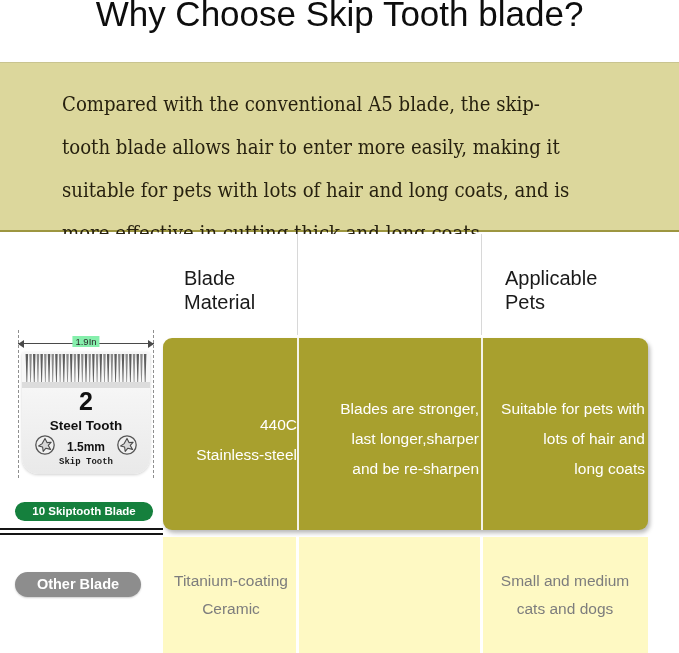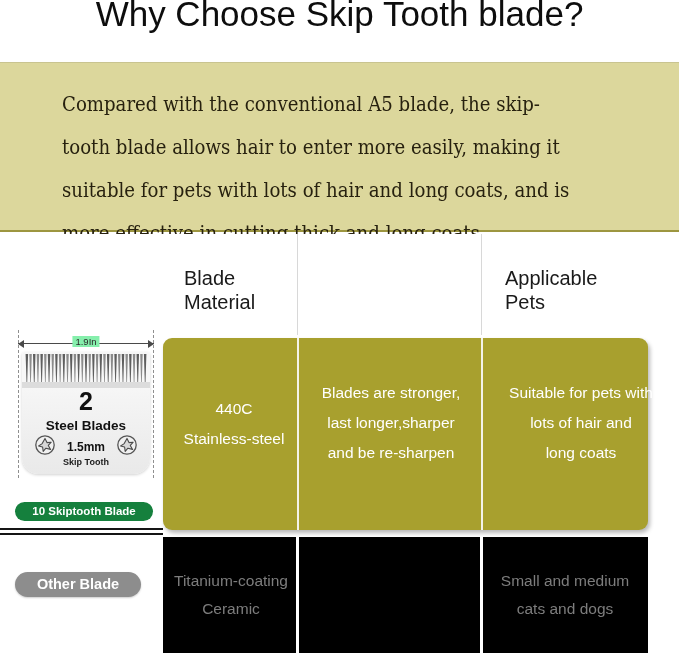--- a/index.html
+++ b/index.html
@@ -106,25 +106,26 @@
     background: #f4f3ea;
   }
   .olive-div.d1 { left: 134px; }
   .olive-div.d2 { left: 318px; }
 
   .olive-cell {
     position: absolute;
     color: #ffffff;
     font-size: 15.5px;
     line-height: 30px;
-    text-align: center;
+    text-align: right;
+    margin-top: 16px;
   }
   .olive-cell.c1 { left: 8px;   top: 56px; width: 126px; }
   .olive-cell.c2 { left: 140px; top: 40px; width: 176px; }
-  .olive-cell.c3 { left: 339px; top: 40px; width: 158px; }
+  .olive-cell.c3 { left: 324px; top: 40px; width: 158px; }
 
   
   .row-sep {
     position: absolute;
     left: 0; top: 294px;
     width: 163px;
     height: 2px;
     background: #151515;
   }
   .row-sep2 {
@@ -134,21 +135,21 @@
     height: 2px;
     background: #151515;
   }
 
   
   .gray-row {
     position: absolute;
     left: 163px; top: 303px;
     width: 485px;
     height: 116px;
-    background: #000000;
+    background: #fef9c3;
   }
   .gray-div {
     position: absolute;
     top: 0;
     width: 3px;
     height: 116px;
     background: #ffffff;
   }
   .gray-div.d1 { left: 133px; }
   .gray-div.d2 { left: 317px; }
@@ -261,20 +262,21 @@
     color: #111111;
   }
   .blade-skip {
     position: absolute;
     left: 0; top: 105px;
     width: 128px;
     text-align: center;
     font-size: 9px;
     font-weight: 700;
     color: #1a1a1a;
+    font-family: Liberation Mono, monospace;
   }
   .screw {
     position: absolute;
     top: 82px;
     width: 22px; height: 22px;
   }
   .screw.s1 { left: 12px; }
   .screw.s2 { left: 94px; }
 
   
@@ -389,21 +391,21 @@
               <path d="M110.80363636363636 2 L113.31757575757574 2 L112.41255757575756 30 L111.70865454545454 30 Z" fill="#8b8b8b"></path>
               <path d="M114.50060606060606 2 L117.01454545454544 2 L116.10952727272726 30 L115.40562424242424 30 Z" fill="#5e5e5e"></path>
               <path d="M118.19757575757575 2 L120.71151515151513 2 L119.80649696969695 30 L119.10259393939393 30 Z" fill="#8b8b8b"></path>
               <path d="M121.89454545454545 2 L124.40848484848483 2 L123.50346666666665 30 L122.79956363636363 30 Z" fill="#5e5e5e"></path>
             </g>
           <rect x="0" y="30" width="128" height="6" fill="#dcdcdc"></rect>
         </svg>
       </div>
 
       <div class="blade-num">2</div>
-      <div class="blade-sub">Steel Blades</div>
+      <div class="blade-sub">Steel Tooth</div>
       <div class="blade-mm">1.5mm</div>
       <div class="blade-skip">Skip Tooth</div>
 
       <div class="screw s1">
         <svg width="22" height="22" viewBox="0 0 22 22" aria-hidden="true">
           <circle cx="11" cy="11" r="9.2" fill="#f0f0f0" stroke="#555" stroke-width="1.3"></circle>
           <path d="M11 4.4 L13 8.6 L17.2 8.2 L14.3 11.4 L16.6 15.4 L11.9 14.2 L9.2 17.4 L8.6 13 L4.6 12 L8.2 9.6 Z" fill="#d8d8d8" stroke="#4a4a4a" stroke-width="1.1" stroke-linejoin="round"></path>
         </svg>
       </div>
       <div class="screw s2">

